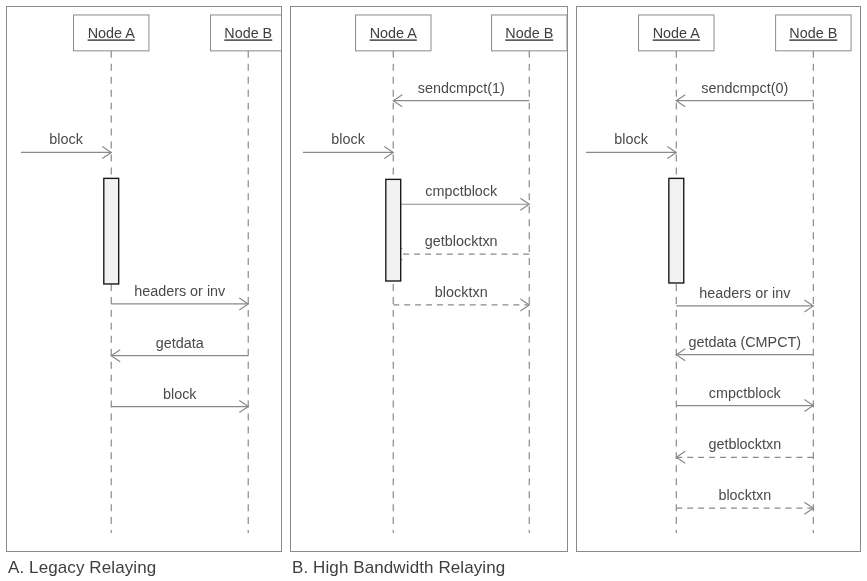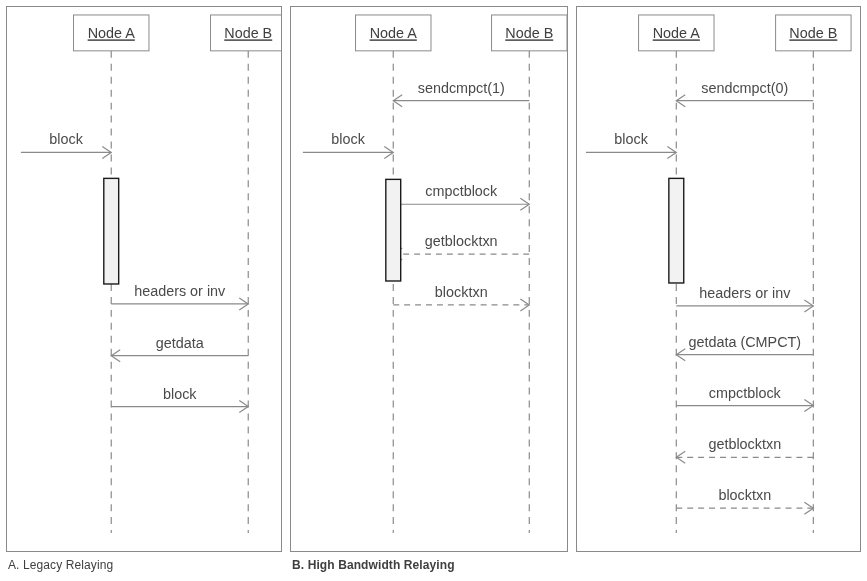--- a/index.html
+++ b/index.html
@@ -32,27 +32,27 @@
   #panel-c { left: 576px; width: 285px; }
 
   .panel-svg {
     display: block;
     width: 100%;
     height: 100%;
   }
   .caption {
     position: absolute;
     top: 558px;
-    font-size: 12px;
+    font-size: 17px;
     color: #3f3f3f;
     letter-spacing: 0.1px;
     white-space: nowrap;
   }
   #caption-a { left: 8px; }
-  #caption-b { left: 292px; font-weight: bold; }
+  #caption-b { left: 292px; }
   #caption-c { left: 578px; }
 
   
   .node-box {
     fill: #ffffff;
     stroke: #8a8a8a;
     stroke-width: 1;
   }
   .node-label {
     font-family: "Liberation Sans", sans-serif;

